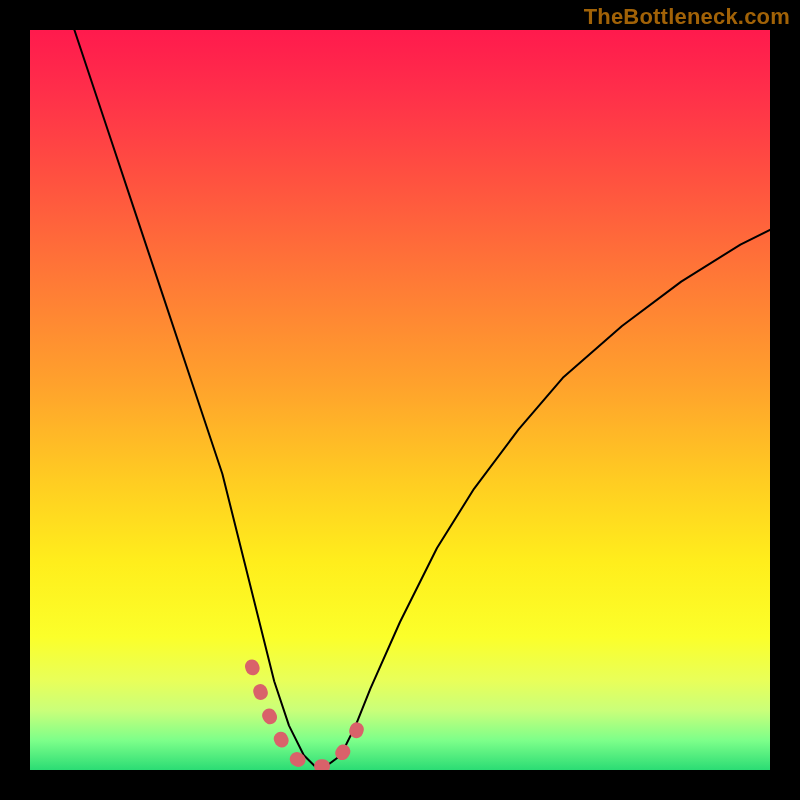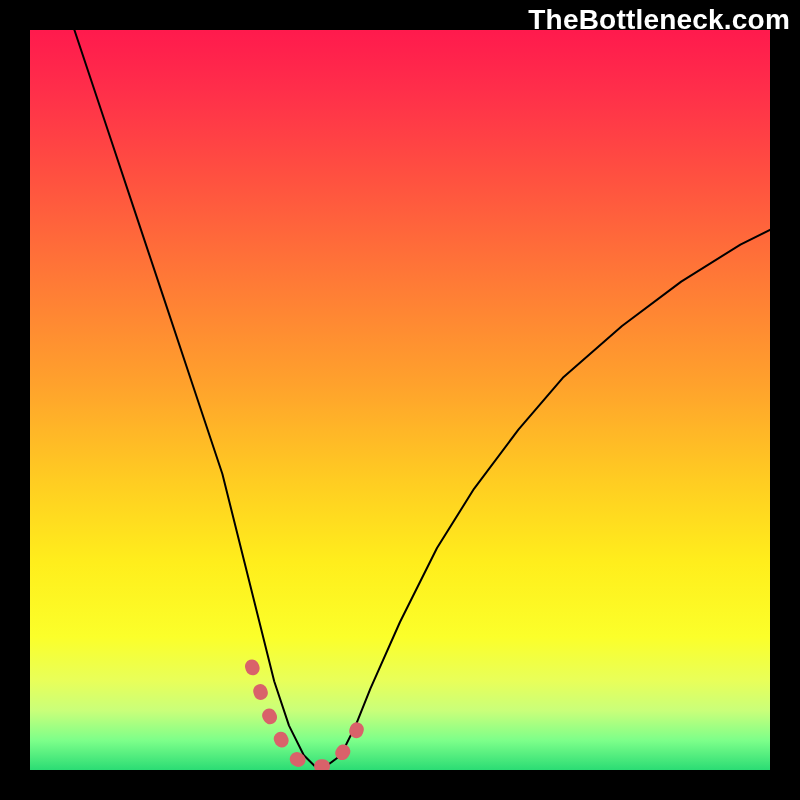--- a/index.html
+++ b/index.html
@@ -14,22 +14,22 @@
   .frame {
     position: relative;
     width: 800px;
     height: 800px;
     background: #000;
   }
   .watermark {
     position: absolute;
     top: 4px;
     right: 10px;
-    color: #ffffff;
-    font-size: 28px;
+    color: #a16207;
+    font-size: 22px;
     font-weight: 600;
     letter-spacing: 0.2px;
     z-index: 10;
   }
   .plot-area {
     position: absolute;
     left: 30px;
     top: 30px;
     width: 740px;
     height: 740px;

